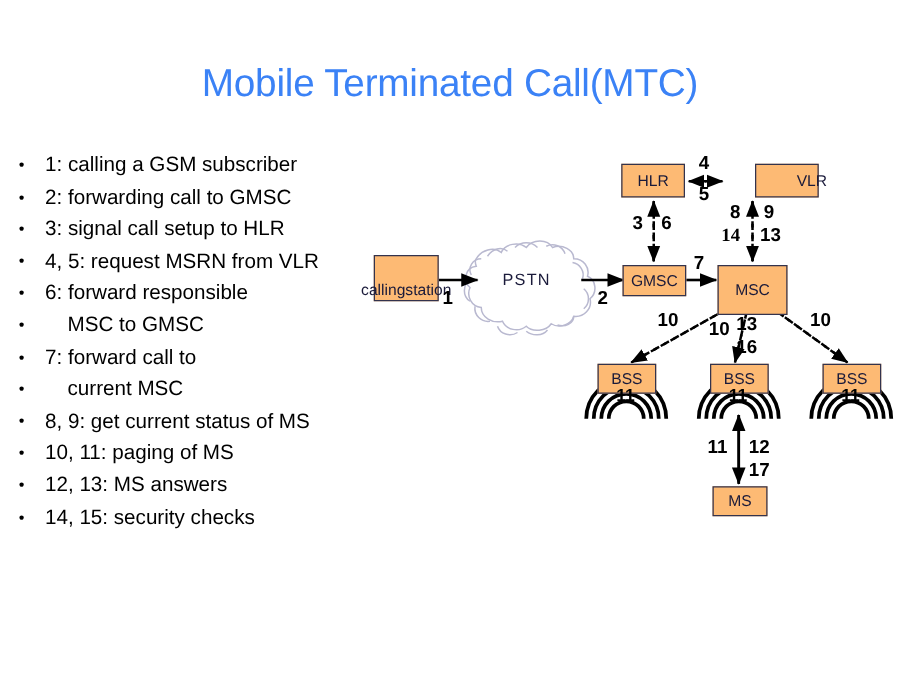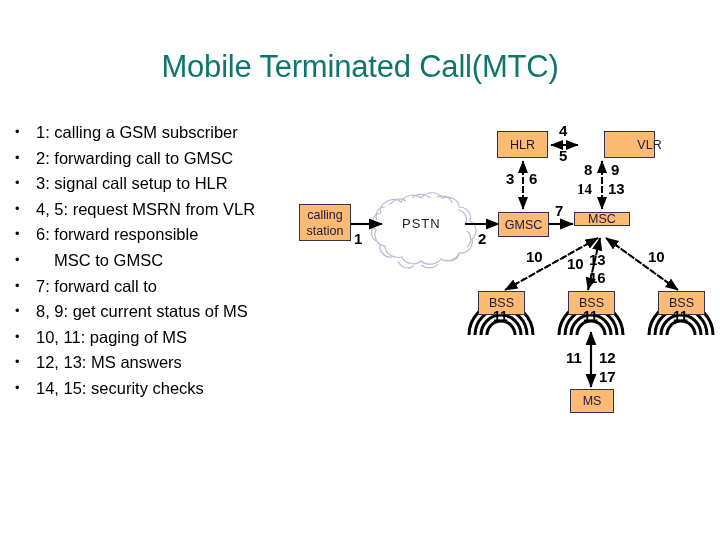--- a/index.html
+++ b/index.html
@@ -19,21 +19,21 @@
   
   #slide-title {
     position: absolute;
     left: 0;
     top: 48px;
     width: 720px;
     text-align: center;
     font-size: 31px;
     line-height: 38px;
     font-weight: 400;
-    color: #0f766e;
+    color: #3b82f6;
     letter-spacing: -0.2px;
   }
 
   
   #bullet-list {
     position: absolute;
     left: 8px;
     top: 120px;
     width: 290px;
     list-style: none;
@@ -78,22 +78,22 @@
     font-size: 12.5px;
     line-height: 14px;
     color: #1a1a3a;
     display: flex;
     align-items: center;
     justify-content: center;
     text-align: center;
     font-family: "Liberation Sans", sans-serif;
   }
   .node.two-line {
-    flex-direction: column;
     line-height: 16px;
+    align-items: flex-end;
   }
 
   .lbl {
     position: absolute;
     font-size: 15px;
     line-height: 16px;
     font-weight: 700;
     color: #000;
     white-space: nowrap;
     font-family: "Liberation Sans", sans-serif;
@@ -120,20 +120,21 @@
 <div id="slide-title">Mobile Terminated Call(MTC)</div>
 
 <ul id="bullet-list">
   <li><span>1: calling a GSM subscriber</span></li>
   <li><span>2: forwarding call to GMSC</span></li>
   <li><span>3: signal call setup to HLR</span></li>
   <li><span>4, 5: request MSRN from VLR</span></li>
   <li><span>6: forward responsible</span></li>
   <li class="indent"><span>MSC to GMSC</span></li>
   <li><span>7: forward call to</span></li>
+  <li class="indent"><span>current MSC</span></li>
   <li><span>8, 9: get current status of MS</span></li>
   <li><span>10, 11: paging of MS</span></li>
   <li><span>12, 13: MS answers</span></li>
   <li><span>14, 15: security checks</span></li>
 </ul>
 
 <div id="diagram">
 
   <svg width="720" height="540" style="position:absolute;left:0;top:0;">
     <defs>
@@ -236,21 +237,21 @@
   </div>
 
   <div class="node" style="left:604px; top:131px; width:51px; height:27px;padding-left:40px;">
     <span>VLR</span>
   </div>
 
   <div class="node" style="left:498px; top:212px; width:51px; height:25px;">
     <span>GMSC</span>
   </div>
 
-  <div class="node" style="left:574px; top:212px; width:56px; height:14px;">
+  <div class="node" style="left:574px; top:212px; width:56px; height:40px;">
     <span>MSC</span>
   </div>
 
   <div class="node" style="left:478px; top:291px; width:47px; height:24px;">
     <span>BSS</span>
   </div>
 
   <div class="node" style="left:568px; top:291px; width:47px; height:24px;">
     <span>BSS</span>
   </div>

